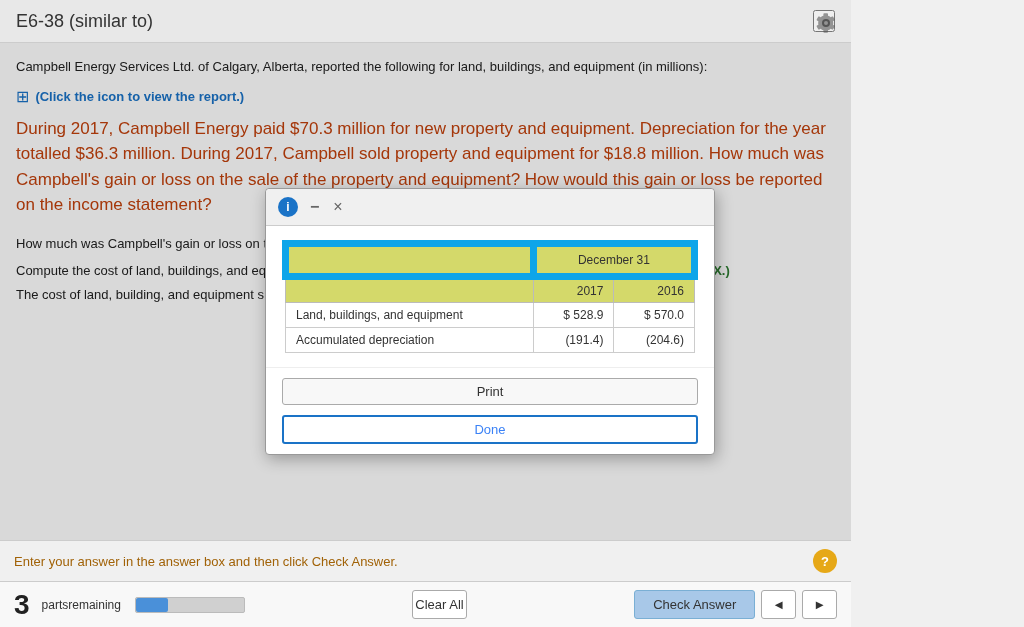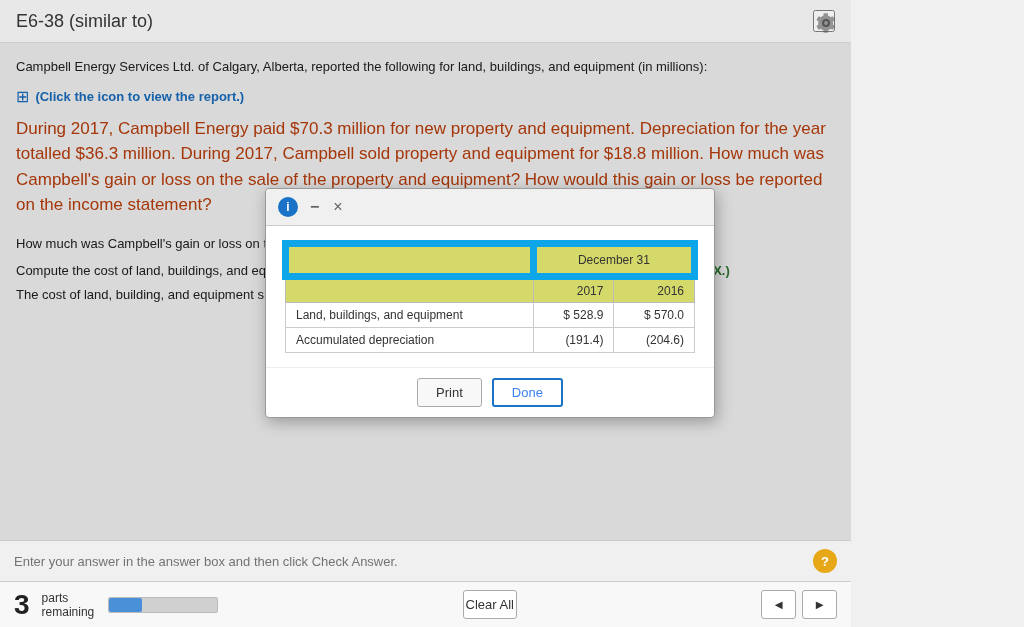--- a/index.html
+++ b/index.html
@@ -114,21 +114,21 @@
       background: #f0f0f0;
       border-top: 1px solid #ccc;
       padding: 8px 14px;
       display: flex;
       align-items: center;
       gap: 12px;
       min-height: 40px;
     }
     .answer-prompt {
       font-size: 13px;
-      color: #737373;
+      color: #a16207;
       flex: 1;
     }
     .help-btn {
       width: 24px;
       height: 24px;
       border-radius: 50%;
       background: #e6a817;
       color: white;
       font-weight: bold;
       font-size: 13px;
@@ -156,21 +156,21 @@
       line-height: 1;
       margin-right: 8px;
     }
     .parts-row {
       display: flex;
       align-items: center;
       gap: 4px;
     }
     .parts-label-col {
       display: flex;
-      flex-direction: column;
+      flex-direction: row;
       font-size: 12px;
       color: #333;
     }
 
     .progress-bar-container {
       width: 110px;
       height: 16px;
       background: #d0d0d0;
       border-radius: 2px;
       overflow: hidden;
@@ -342,20 +342,21 @@
     .table-data-row td:not(:first-child) {
       text-align: right;
     }
 
     .modal-footer {
       padding: 10px 16px;
       display: flex;
       justify-content: center;
       gap: 10px;
       border-top: 1px solid #eee;
+      flex-direction: column;
     }
     .print-btn {
       padding: 5px 18px;
       background: #f8f8f8;
       border: 1px solid #aaa;
       border-radius: 3px;
       font-size: 13px;
       cursor: pointer;
       color: #333;
     }
@@ -470,18 +471,19 @@
     </div>
     <div class="progress-bar-container">
       <div class="progress-bar-fill" style="width:30%"></div>
     </div>
 
     <div class="footer-center">
       <button class="clear-all-btn">Clear All</button>
     </div>
 
     <div class="footer-right">
+      <button class="check-answer-btn">Check Answer</button>
       <button class="nav-btn">◄</button>
       <button class="nav-btn">►</button>
     </div>
   </div>
 
 </div>
 
 </body></html>

